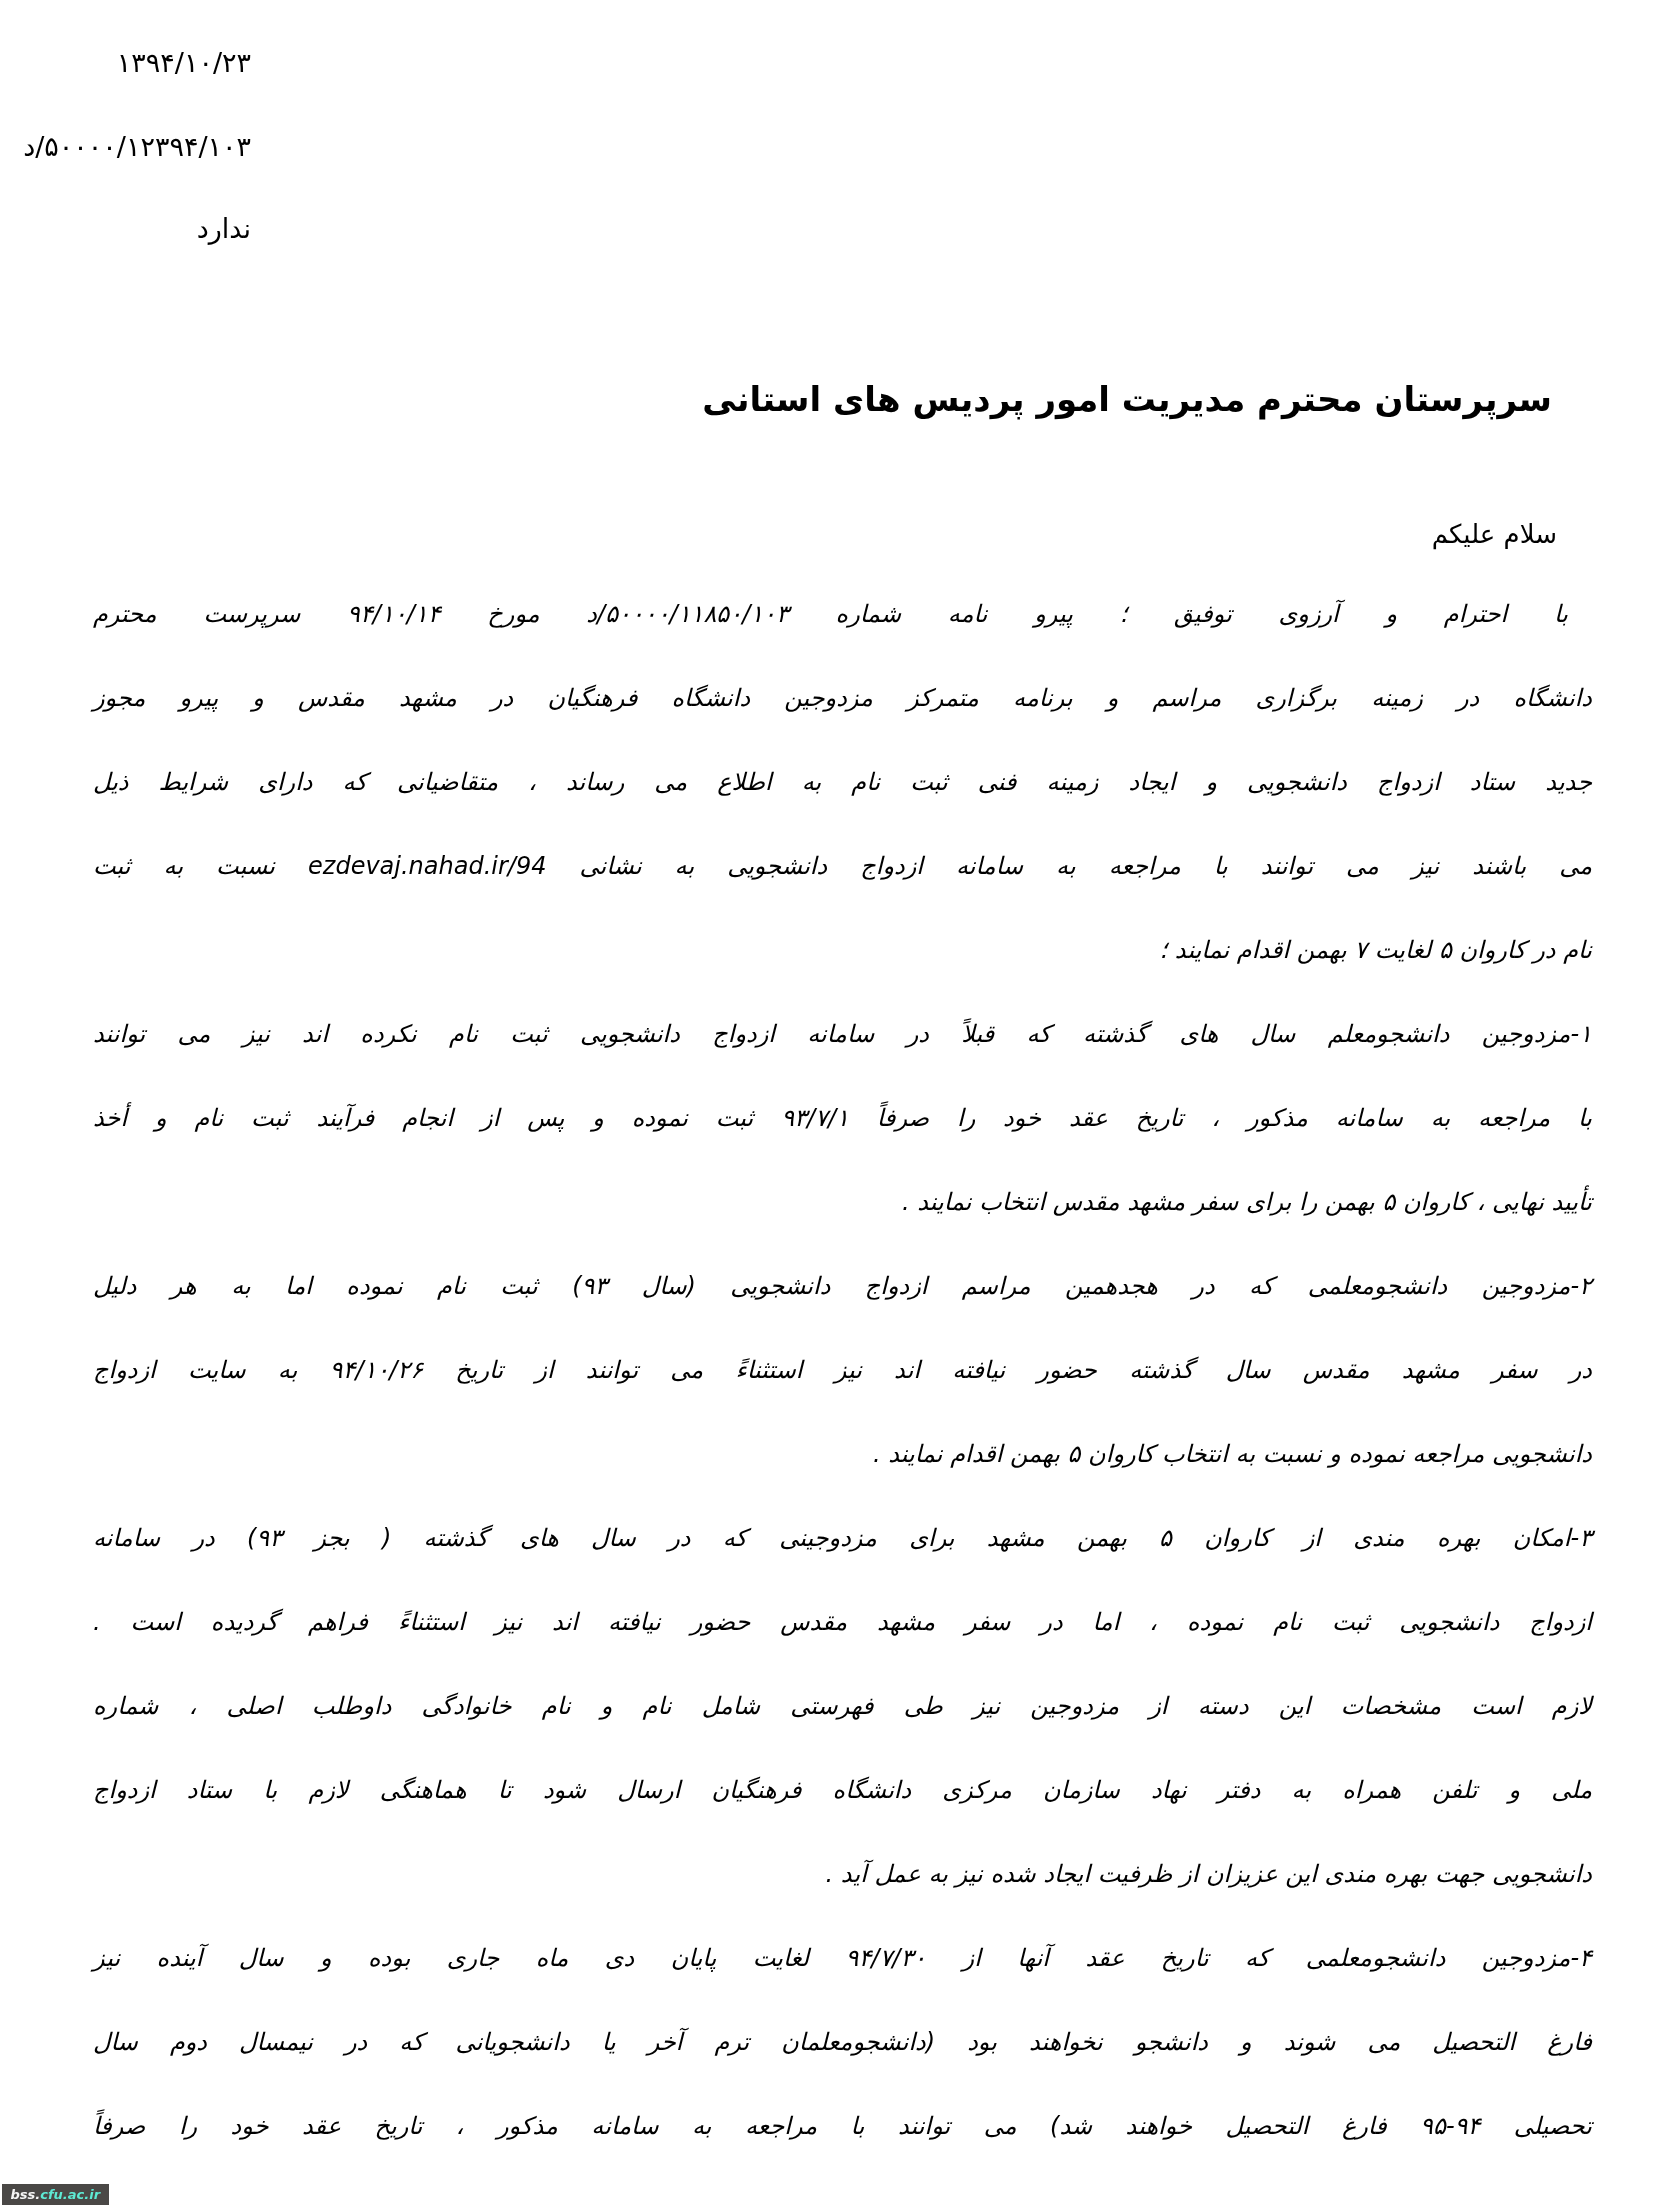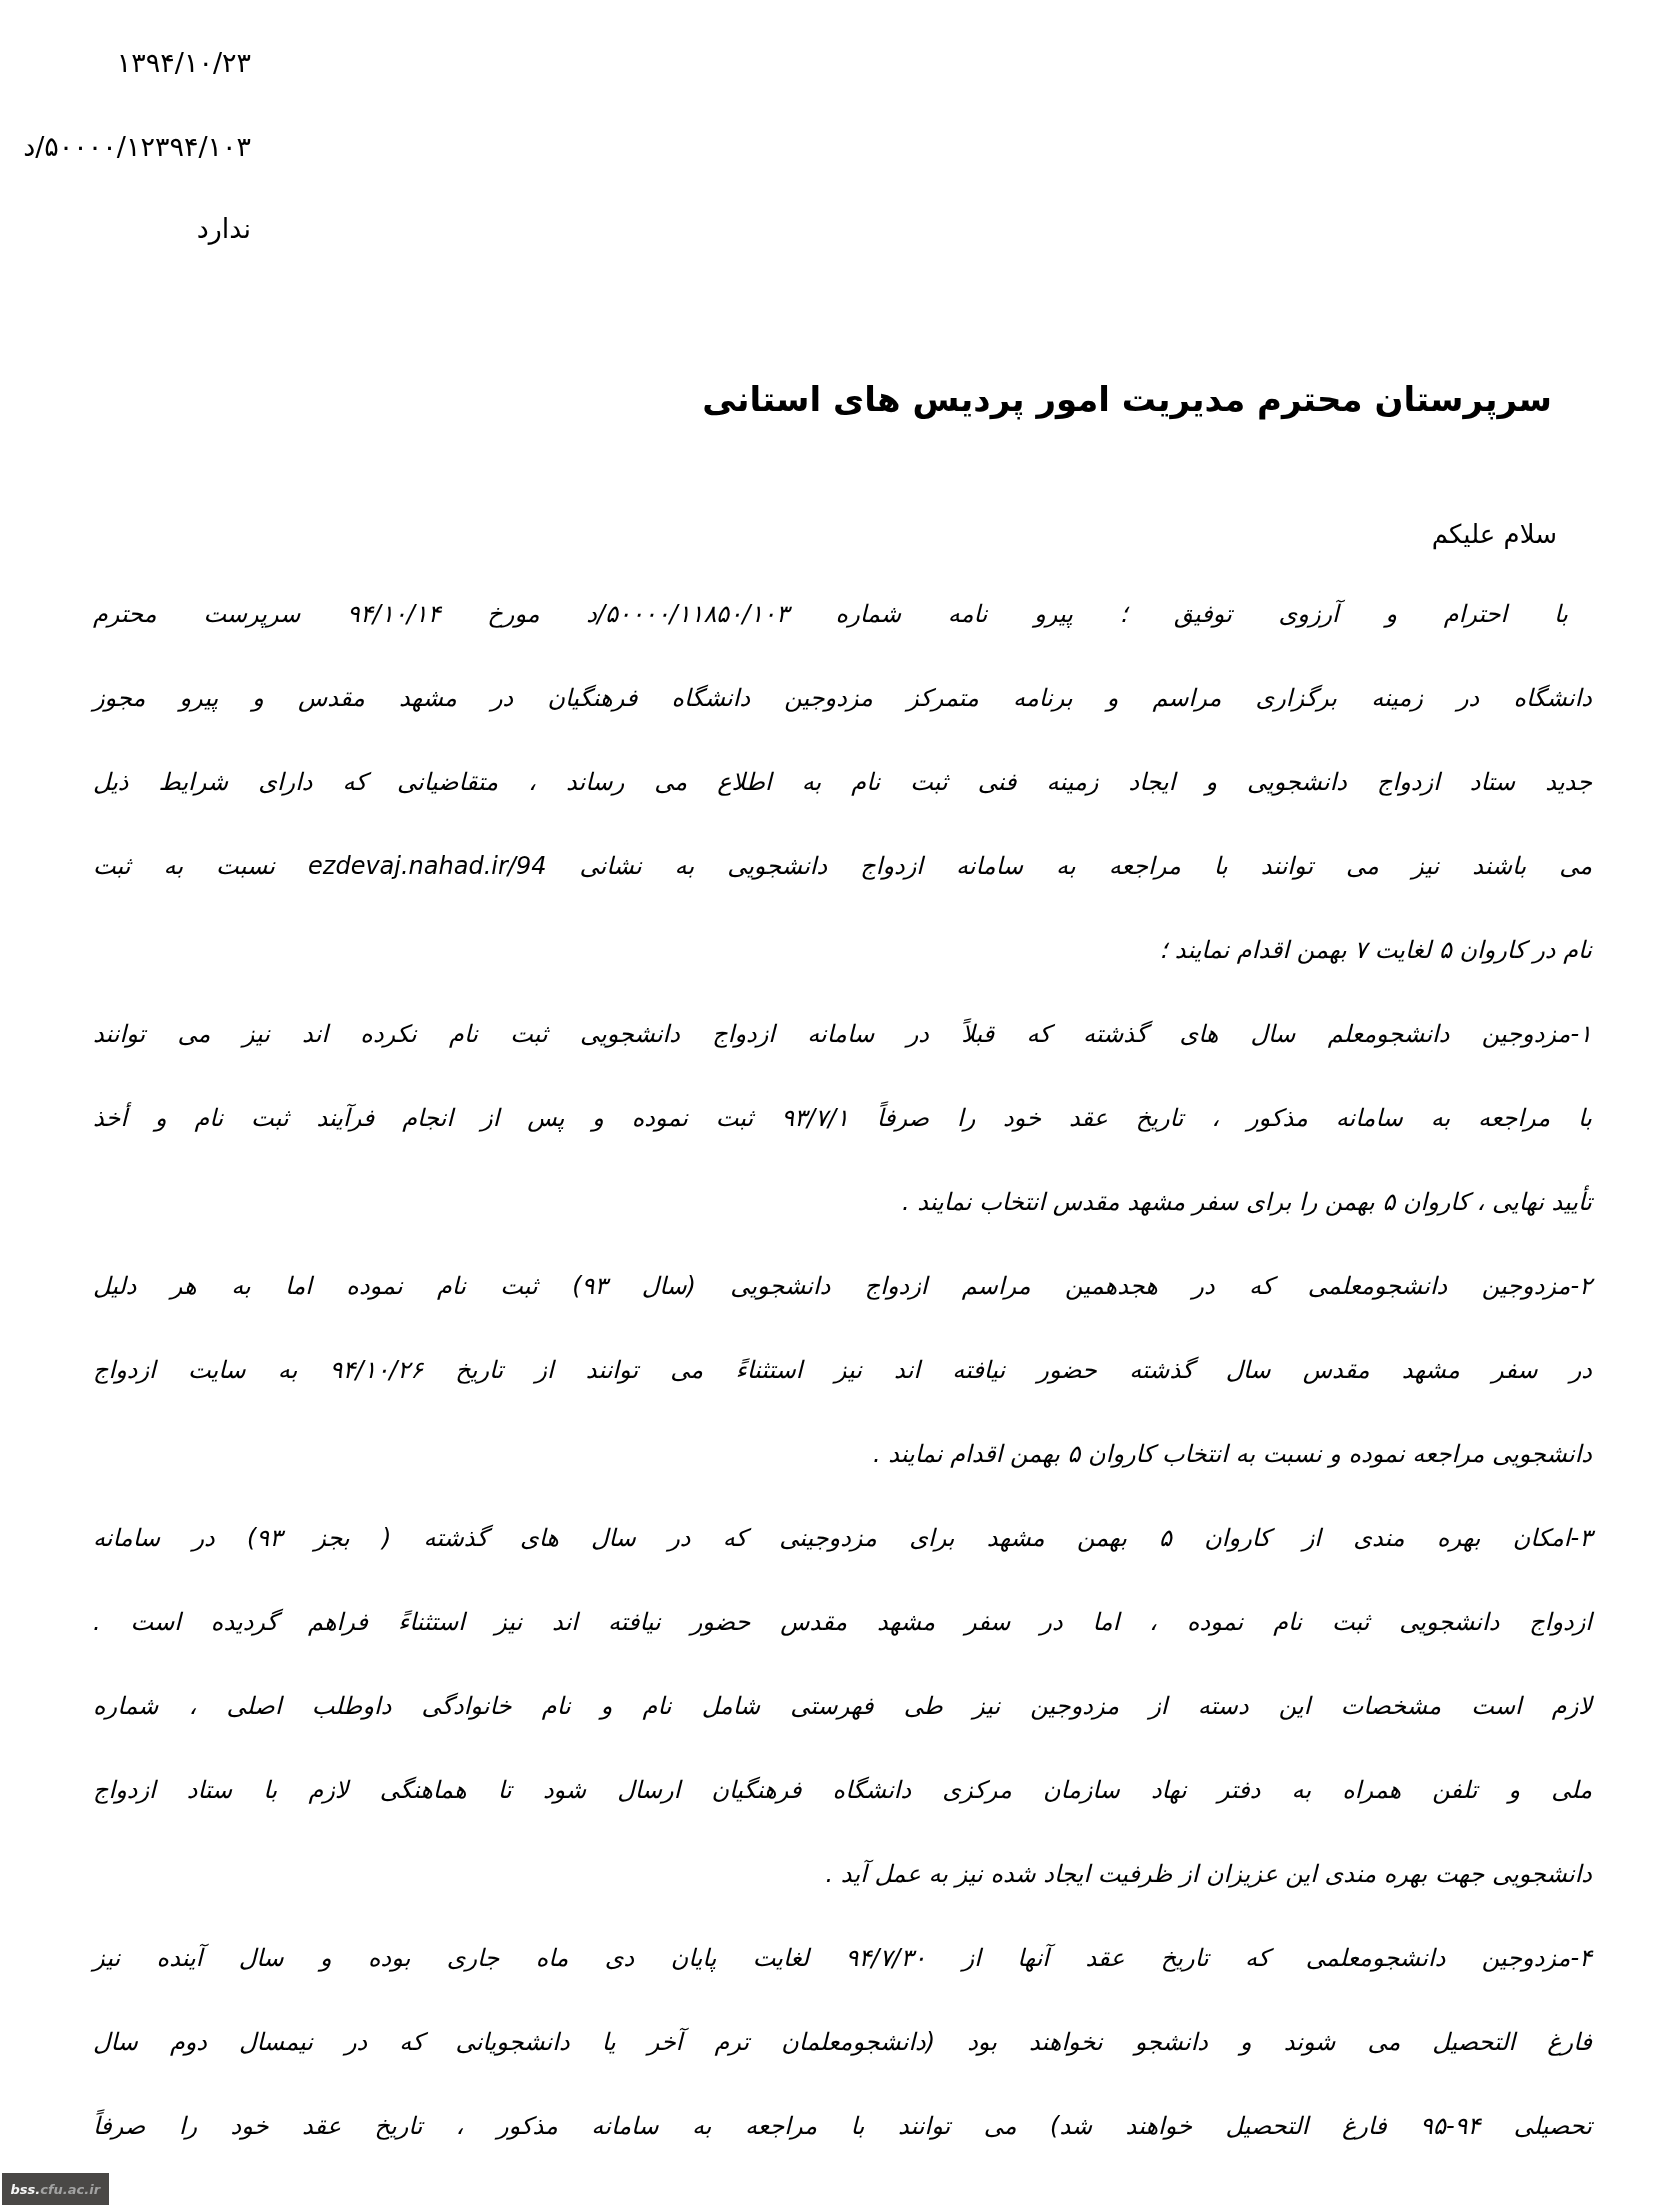--- a/index.html
+++ b/index.html
@@ -59,29 +59,29 @@
     padding-right:24px;
   }
 
   
   #watermark {
     left:1.5px; bottom:0;
     height:21px;
     background:#4a4846;
     display:flex;
     align-items:center;
-    padding:16px 9px;
+    padding:5px 9px;
     direction:ltr;
     font-style:italic;
     font-weight:bold;
     font-size:13px;
     white-space:nowrap;
   }
   #watermark .wm-prefix { color:#f5f5f5; }
-  #watermark .wm-domain { color:#a3a3a3; }
+  #watermark .wm-domain { color:#5eead4; }
 </style>
 </head>
 <body>
 
 <div class="abs hdr" id="letter-date">۱۳۹۴/۱۰/۲۳</div>
 
 <div class="abs hdr" id="letter-refno">۵۰۰۰۰/۱۲۳۹۴/۱۰۳/د</div>
 
 <div class="abs hdr" id="letter-attach">ندارد</div>
 

